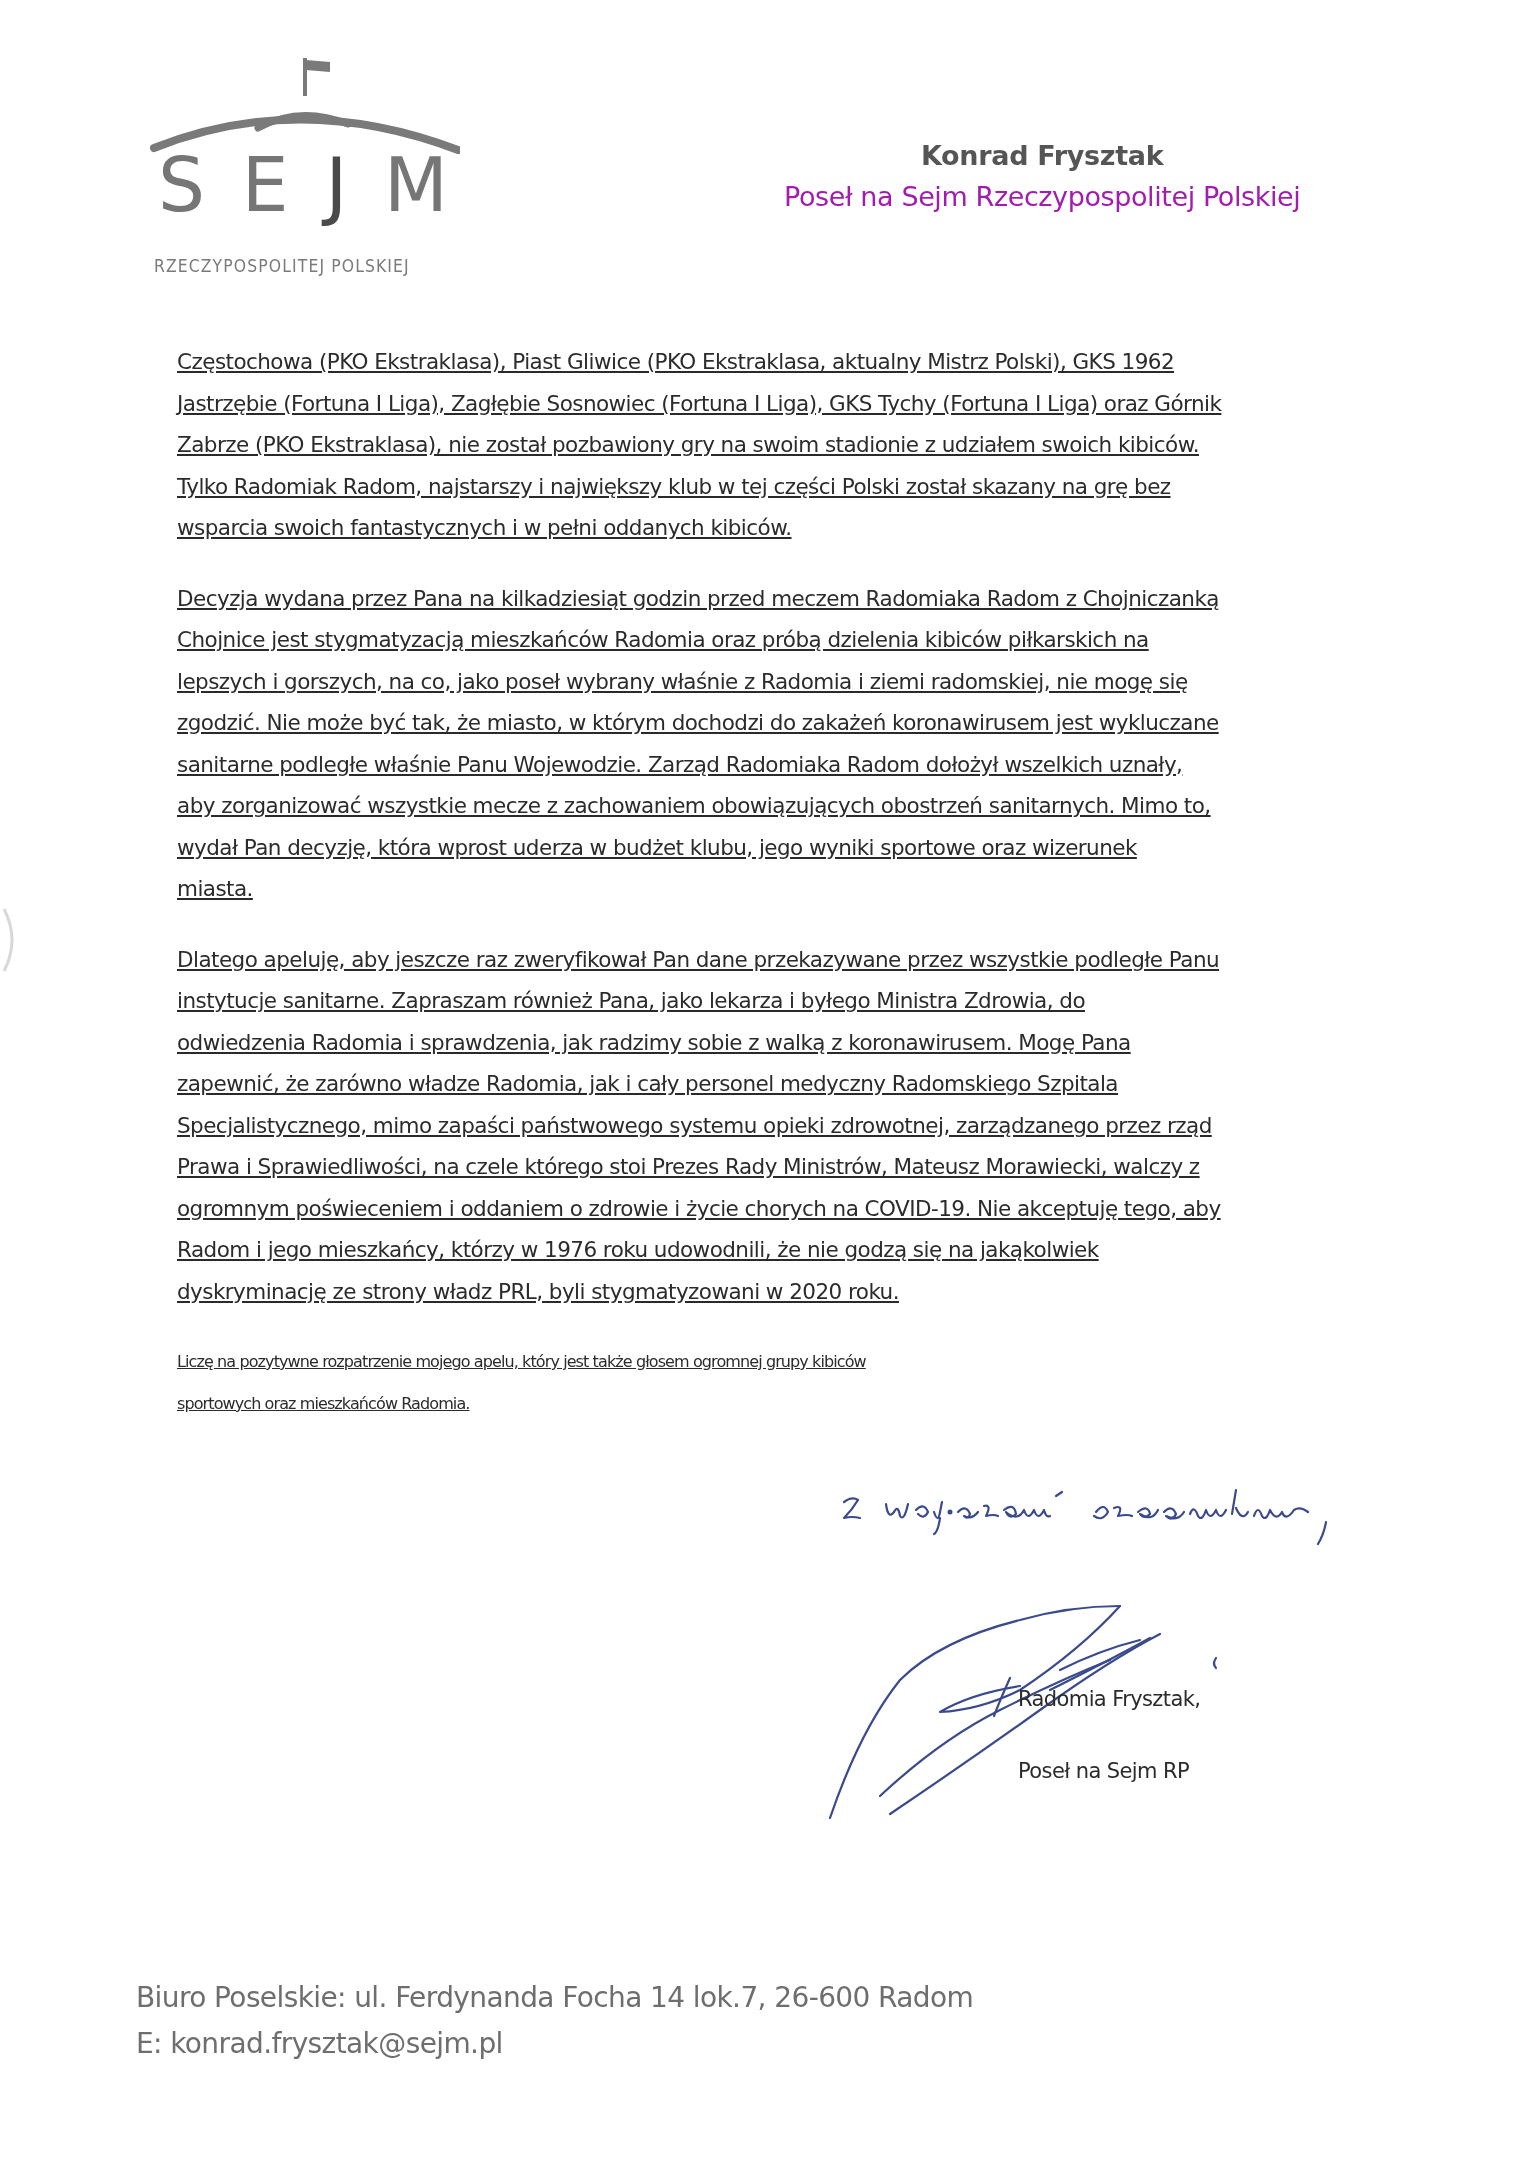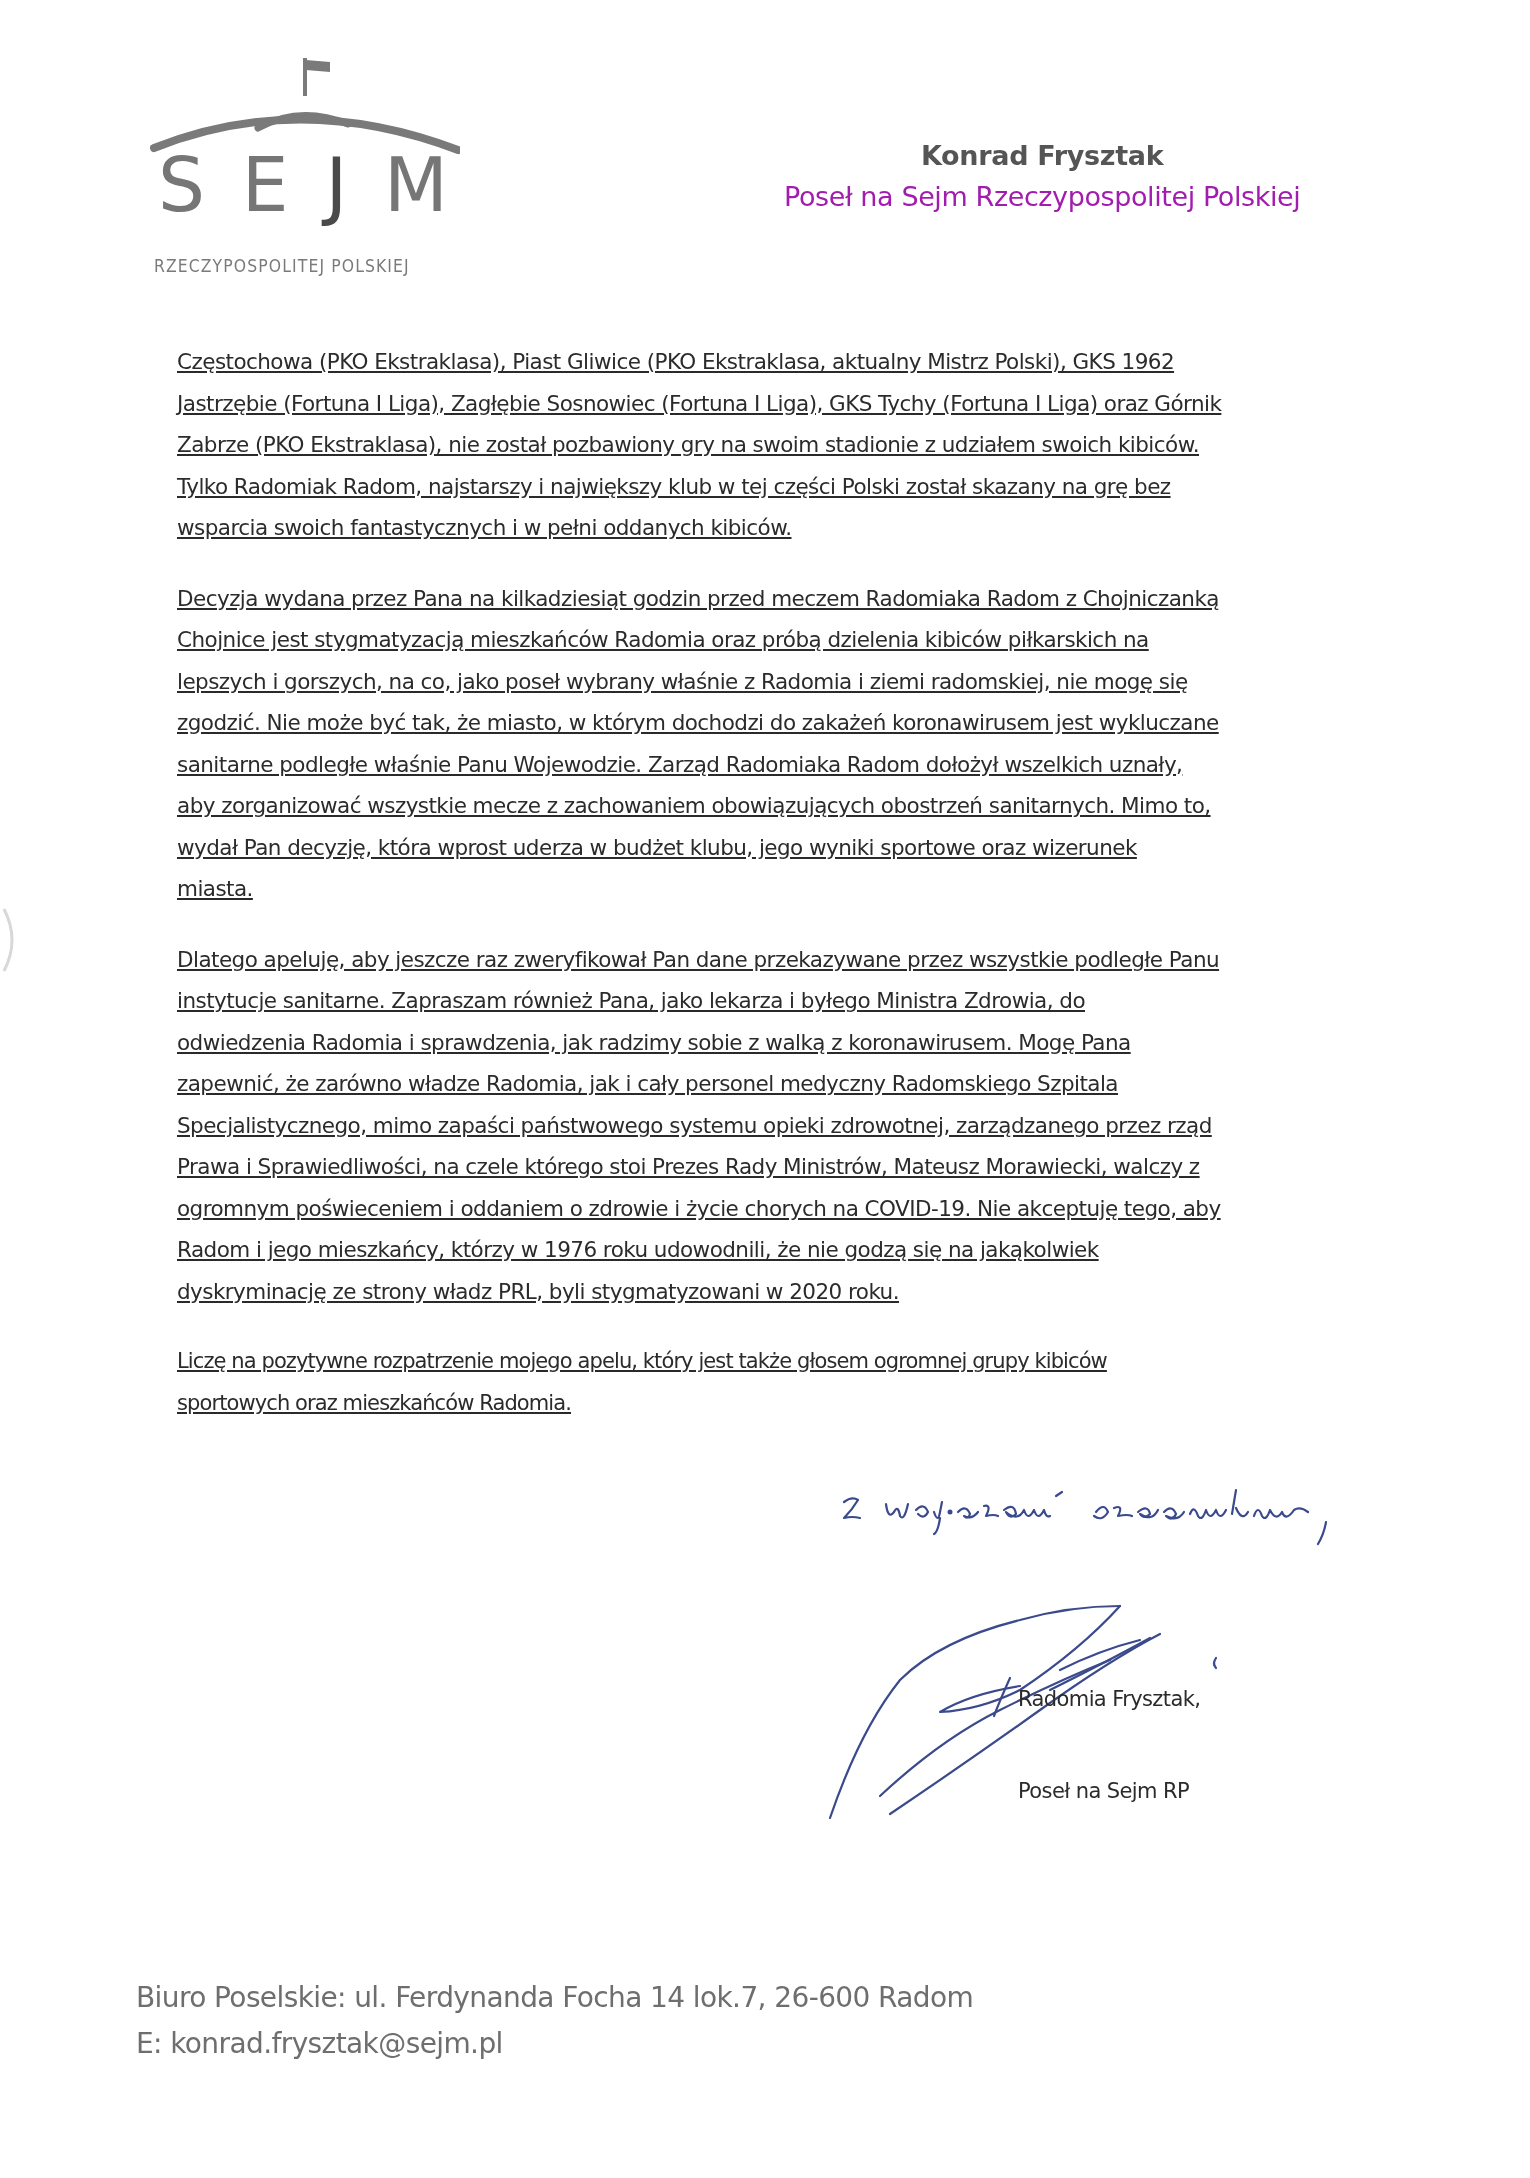--- a/index.html
+++ b/index.html
@@ -95,21 +95,21 @@
       display: block;
       font-family: "DejaVu Sans", sans-serif;
       font-size: 21.5px;
       line-height: 41.5px;
       color: #2b2b2b;
       white-space: nowrap;
       letter-spacing: -0.55px;
     }
     .para.closing .line {
       letter-spacing: -0.9px;
-      font-size: 21px;
+      font-size: 16px;
     }
     
     .handwriting {
       position: absolute;
       left: 838px;
       top: 1482px;
       width: 620px;
       height: 70px;
     }
     .signature {
@@ -131,21 +131,20 @@
     }
     .sign-title {
       position: absolute;
       left: 1018px;
       top: 1759px;
       font-family: "DejaVu Sans", sans-serif;
       font-size: 21px;
       color: #2b2b2b;
       white-space: nowrap;
       letter-spacing: -0.6px;
-      margin-top: 20px;
     }
     
     .footer {
       position: absolute;
       left: 136px;
       top: 1975px;
     }
     .footer-line {
       display: block;
       font-family: "DejaVu Sans", sans-serif;

